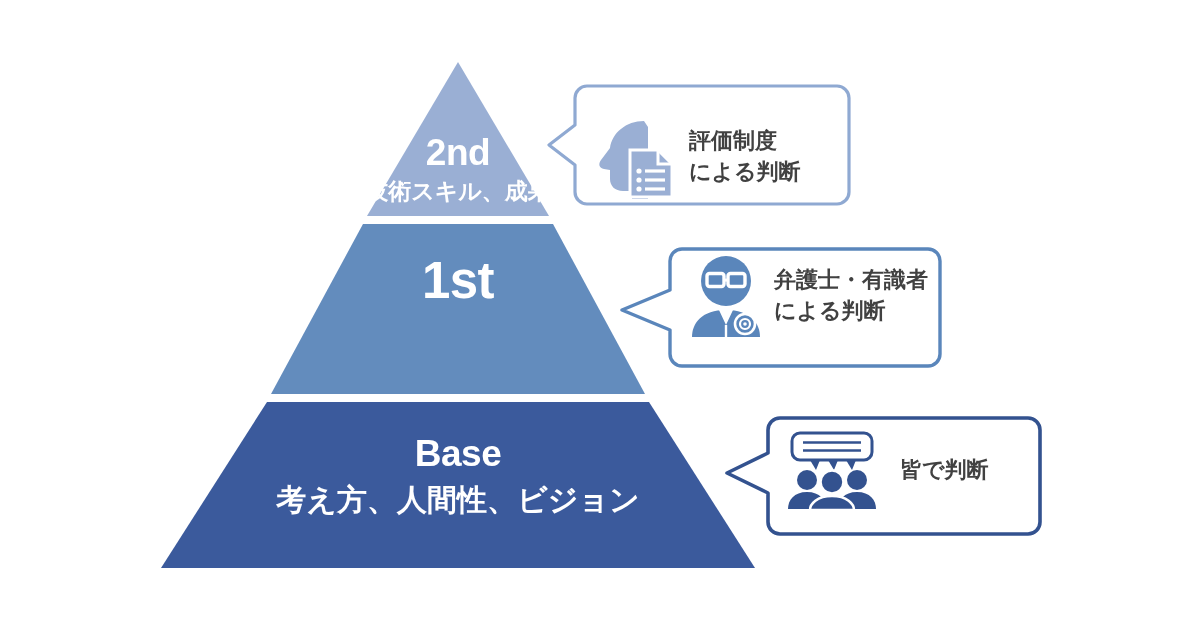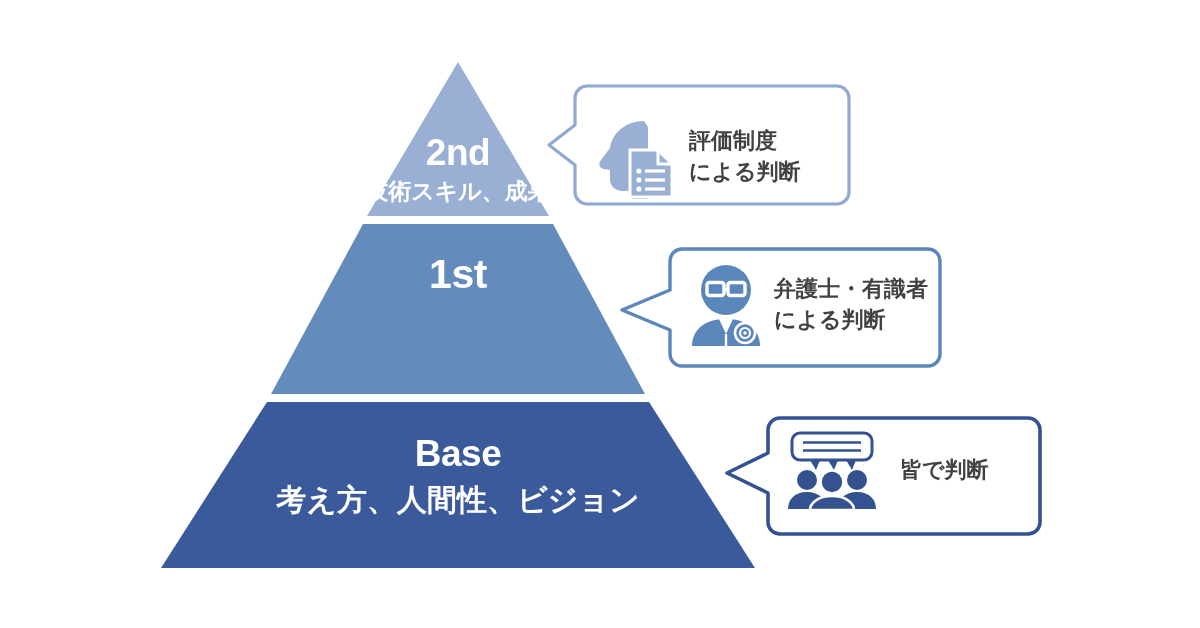--- a/index.html
+++ b/index.html
@@ -43,21 +43,21 @@
   .tier-sub {
     font-weight: 700;
     display: block;
   }
 
   #tier-top-text  { left: 308px; top: 132px; width: 300px; }
   #tier-top-text  .tier-title { font-size: 37px; margin-bottom: 4px; }
   #tier-top-text  .tier-sub   { font-size: 23px; line-height: 1.25; }
 
   #tier-mid-text  { left: 258px; top: 252px; width: 400px; }
-  #tier-mid-text  .tier-title { font-size: 41px; margin-bottom: 7px; }
+  #tier-mid-text  .tier-title { font-size: 51px; margin-bottom: 7px; }
   #tier-mid-text  .tier-sub   { font-size: 24px; line-height: 1.32; }
 
   #tier-base-text { left: 158px; top: 433px; width: 600px; }
   #tier-base-text .tier-title { font-size: 37px; margin-bottom: 6px; }
   #tier-base-text .tier-sub   { font-size: 30px; line-height: 1.3; }
 
   
   .callout {
     position: absolute;
     display: flex;
@@ -75,21 +75,21 @@
     font-weight: 700;
     line-height: 1.38;
     white-space: pre-line;
     text-align: left;
   }
 
   #callout-1 { left: 575px; top: 86px;  width: 274px; height: 141px; }
   #callout-1 .callout-icon { width: 92px; margin-left: 14px; }
   #callout-1 .callout-text { font-size: 22px; margin-left: 8px; }
 
-  #callout-2 { left: 670px; top: 258px; width: 270px; height: 93px; }
+  #callout-2 { left: 670px; top: 249px; width: 270px; height: 93px; }
   #callout-2 .callout-icon { width: 84px; margin-left: 14px; }
   #callout-2 .callout-text { font-size: 22px; margin-left: 6px; }
 
   #callout-3 { left: 768px; top: 418px; width: 272px; height: 104px; }
   #callout-3 .callout-icon { width: 96px; margin-left: 16px; }
   #callout-3 .callout-text { font-size: 22px; margin-left: 20px; }
 </style>
 </head>
 <body>
 

